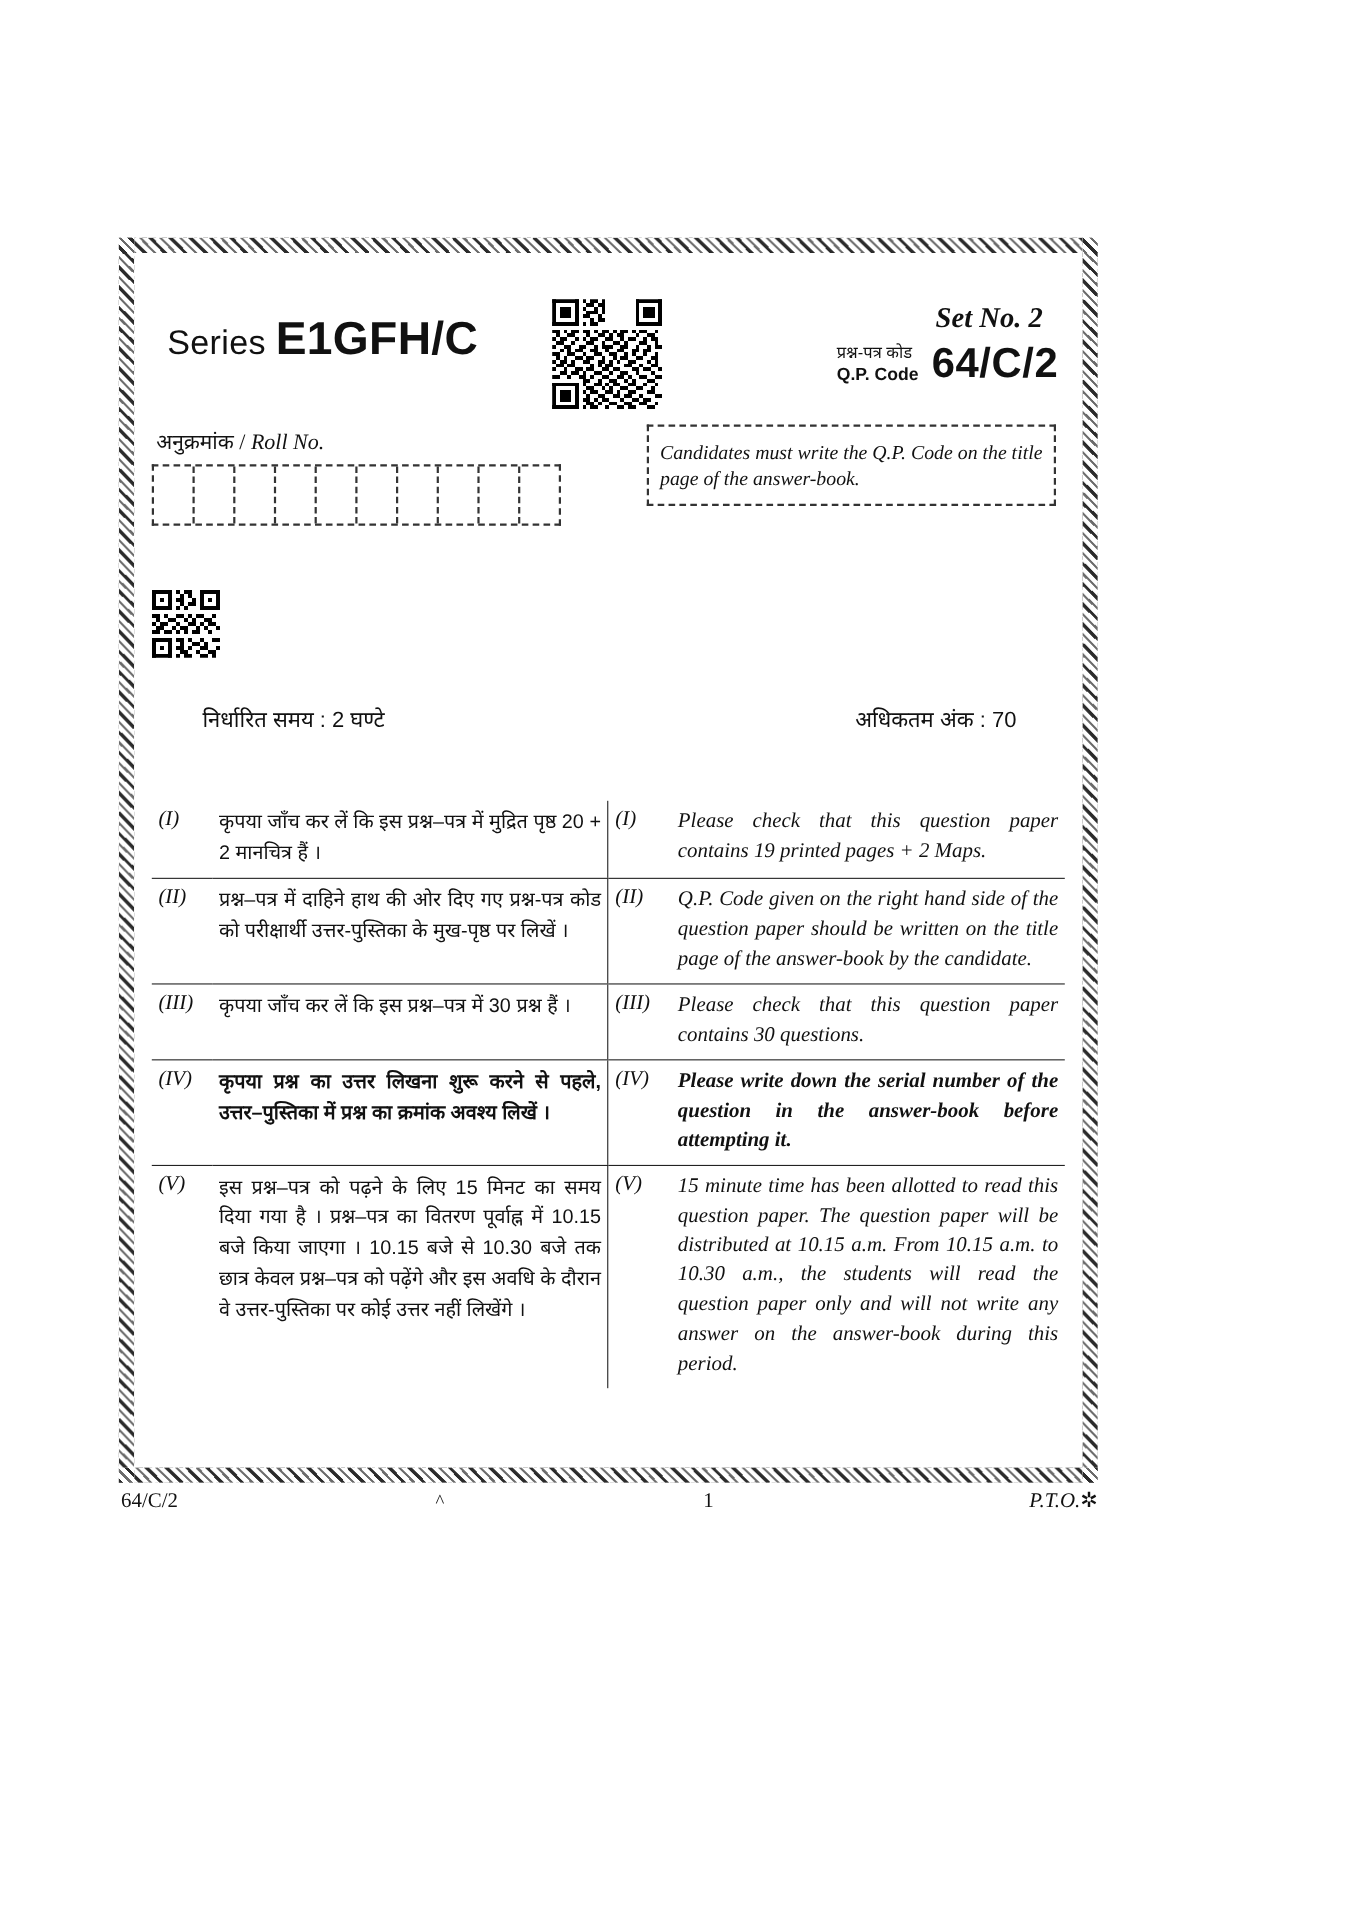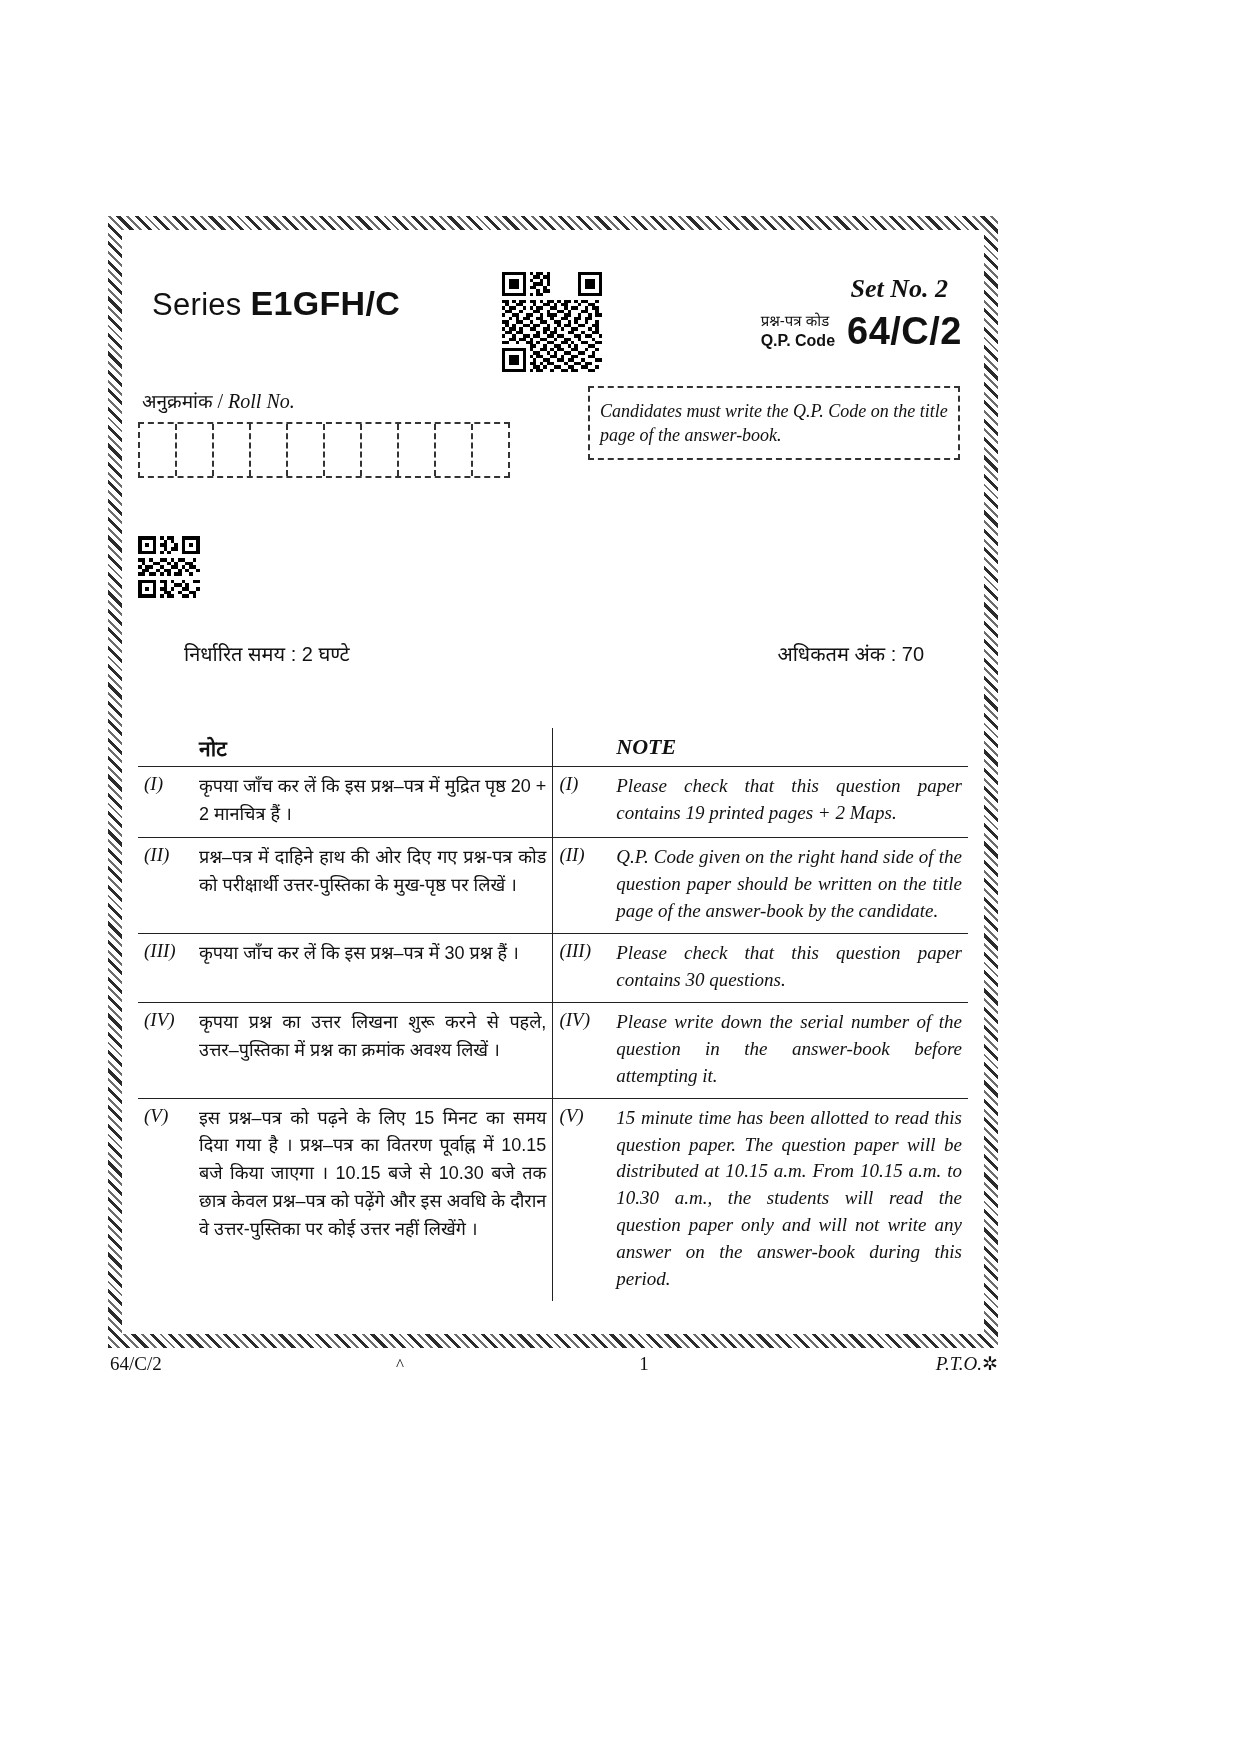--- a/index.html
+++ b/index.html
@@ -66,21 +66,21 @@
     height: 110px;
   }
   .series {
     position: absolute;
     left: 10px; top: 24px;
     font-family: "Liberation Sans", sans-serif;
     font-size: 31px;
     letter-spacing: .3px;
   }
   .series .lbl { font-weight: normal; }
-  .series .code { font-weight: bold; font-size: 34px; }
+  .series .code { font-weight: bold; font-size: 42px; }
 
   
   .qr {
     position: absolute;
     background: #fff;
   }
   .qr-main { left: 360px; top: 12px; width: 100px; height: 100px; }
   .qr-small { left: 10px; top: 300px; width: 62px; height: 62px; }
 
   .qr canvas, .qr .qrgrid {
@@ -235,21 +235,21 @@
     text-align-last: left;
   }
   .txt-en {
     font-style: italic;
     font-size: 19px;
     line-height: 1.42;
     text-align: justify;
     text-align-last: left;
   }
   .bold { font-weight: bold; }
-  .txt-hi.bold, .txt-en.bold { font-weight: normal; }
+  .txt-hi.bold, .txt-en.bold { font-weight: bold; }
 
   
   .footer {
     position: absolute;
     left: 110px;
     top: 1352px;
     width: 888px;
     font-size: 19px;
   }
   .footer .row { display: flex; align-items: baseline; }
@@ -596,26 +596,20 @@
 
     <div class="tm">
       <div class="row">
         <span class="hi">निर्धारित समय : 2 घण्टे</span>
         <span class="hi">अधिकतम अंक : 70</span>
       </div>
     </div>
 
     <table class="note-table">
       <tbody>
-          <tr class="hdr">
-        <td class="col-num"></td>
-        <td class="col-hi"><span class="hdr-hi">नोट</span></td>
-        <td class="col-num2 vline"></td>
-        <td class="col-en"><span class="hdr-en">NOTE</span></td>
-      </tr>
 
       <tr class="body">
         <td class="col-num">(I)</td>
         <td class="col-hi txt-hi">कृपया जाँच कर लें कि इस प्रश्न–पत्र में मुद्रित पृष्ठ 20 + 2 मानचित्र हैं ।</td>
         <td class="col-num2 vline">(I)</td>
         <td class="col-en txt-en">Please check that this question paper contains 19 printed pages + 2 Maps.</td>
       </tr>
 
       <tr class="body">
         <td class="col-num">(II)</td>

